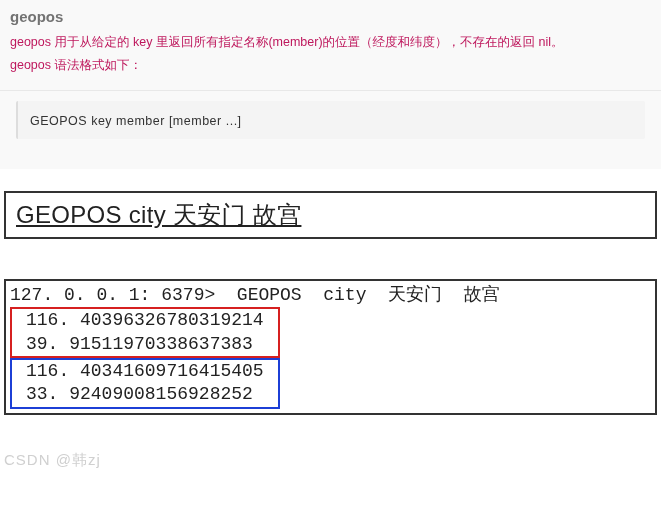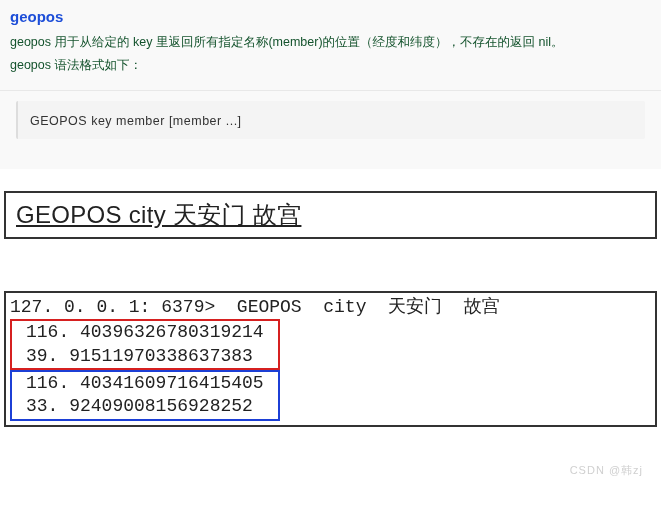--- a/index.html
+++ b/index.html
@@ -10,26 +10,26 @@
     width: 661px;
   }
   .header-section {
     background: #f9f9f9;
     padding: 8px 10px 14px 10px;
     border-bottom: 1px solid #e8e8e8;
   }
   .title {
     font-weight: bold;
     font-size: 15px;
-    color: #1d4ed8;
+    color: #737373;
     margin-bottom: 6px;
   }
   .desc {
     font-size: 12.5px;
-    color: #14532d;
+    color: #be185d;
     line-height: 1.8;
   }
   .code-block-wrap {
     padding: 10px 16px 30px 16px;
     background: #f9f9f9;
   }
   .code-block {
     background: #f4f4f4;
     border-left: 2px solid #ddd;
     padding: 10px 12px;
@@ -50,21 +50,21 @@
     padding: 6px 10px;
   }
   .cmd-heading {
     font-size: 24px;
     color: #222;
     font-weight: normal;
     letter-spacing: 0.3px;
     text-decoration: underline;
   }
   .terminal-box {
-    margin-top: 52px;
+    margin-top: 40px;
     border: 2px solid #333;
     padding: 2px 2px 4px 4px;
     font-family: "Courier New", "SimSun", monospace;
     font-size: 18px;
     color: #222;
     line-height: 1.35;
   }
   .term-line {
     white-space: pre;
   }
@@ -74,22 +74,21 @@
     line-height: 1.3;
   }
   .red-box {
     border: 2px solid #d62020;
   }
   .blue-box {
     border: 2px solid #1c3fd6;
   }
   .watermark {
     position: relative;
-    text-align: right;
-    font-size: 11px;
+    font-size: 15px;
     color: #d0d0d0;
     padding-right: 14px;
     margin-top: 36px;
     letter-spacing: 1px;
   }
 </style>
 </head>
 <body>
 
 <div class="header-section">

